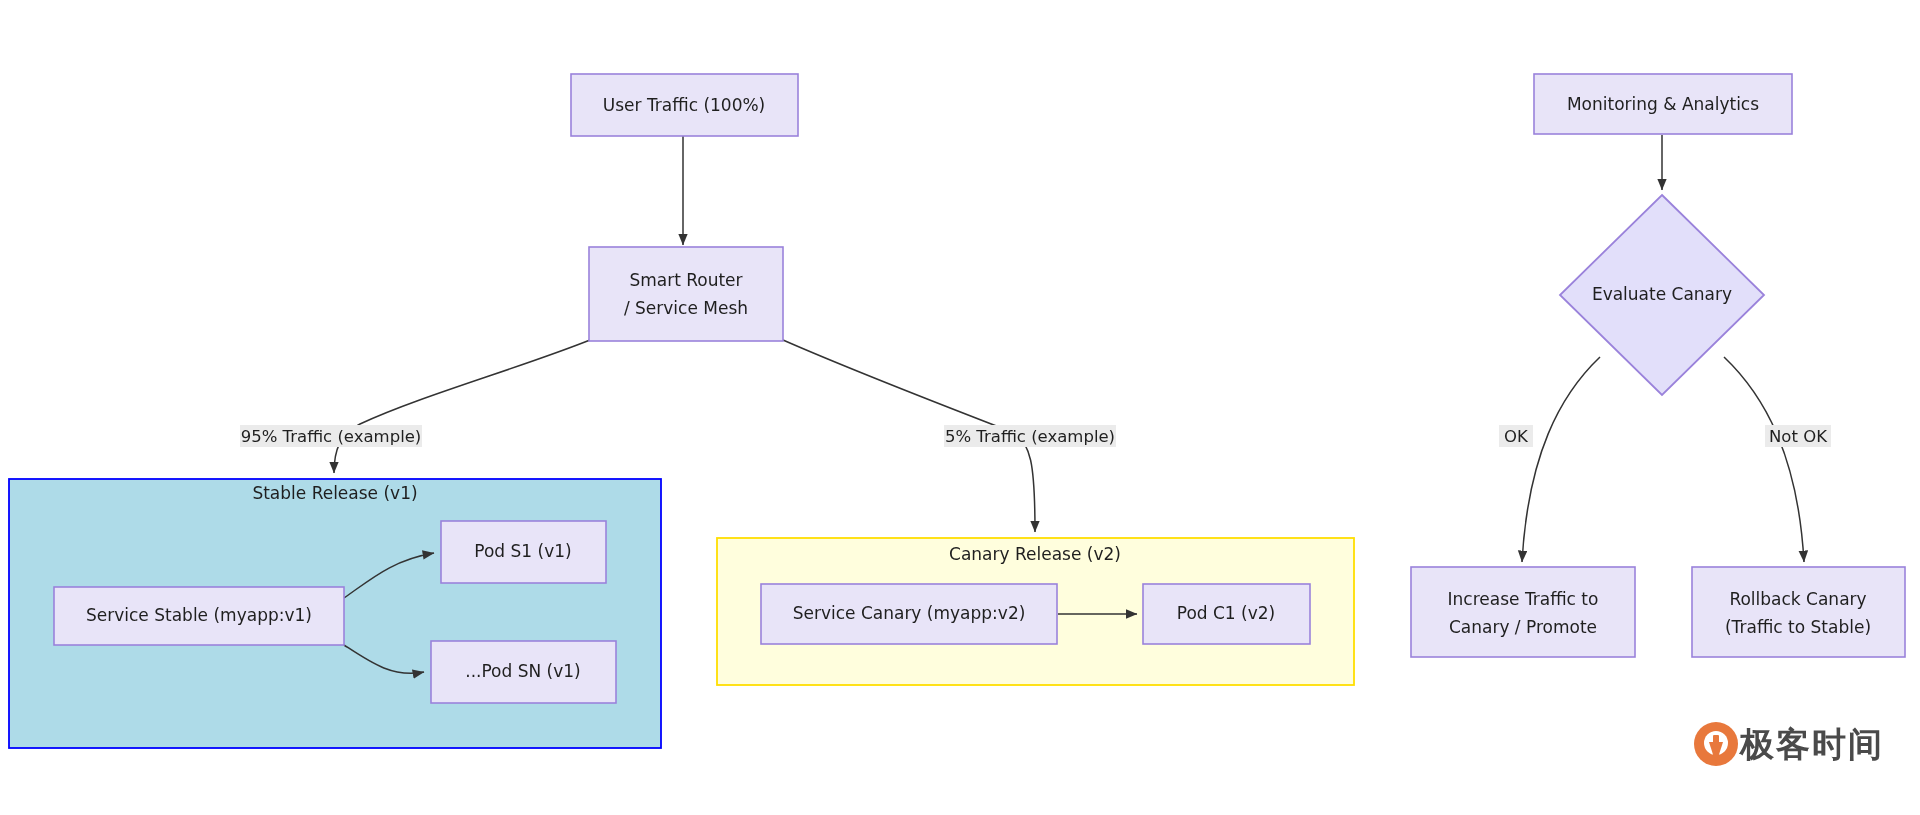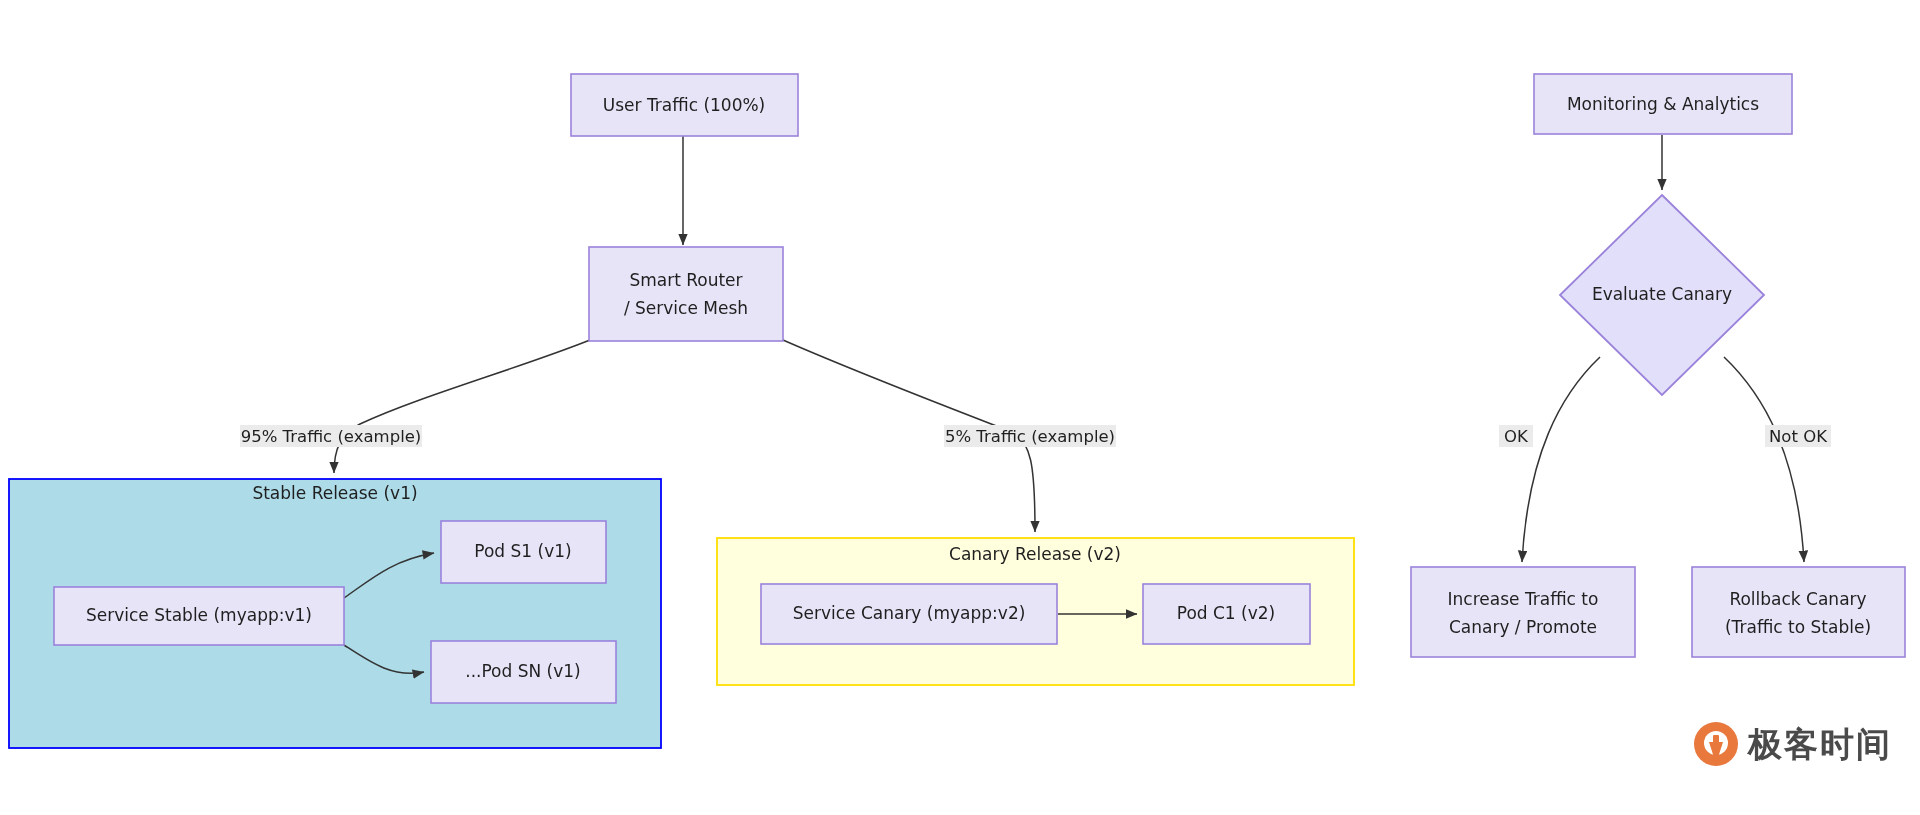--- a/index.html
+++ b/index.html
@@ -76,21 +76,21 @@
   .edge-label-bg {
     fill: #ebebeb;
   }
   
   #watermark {
     position: absolute;
     left: 1694px;
     top: 722px;
     display: flex;
     align-items: center;
-    gap: 10px;
+    gap: 2px;
     user-select: none;
   }
   #watermark .wm-mark {
     width: 44px;
     height: 44px;
     position: relative;
   }
   #watermark .wm-ring {
     position: absolute;
     inset: 0;

